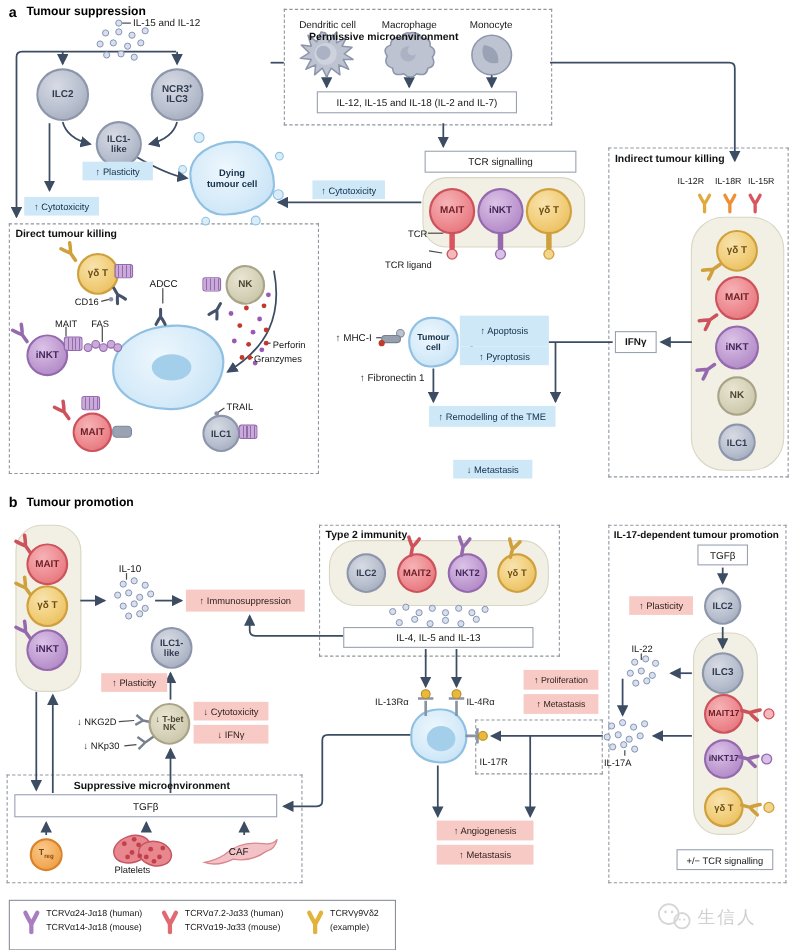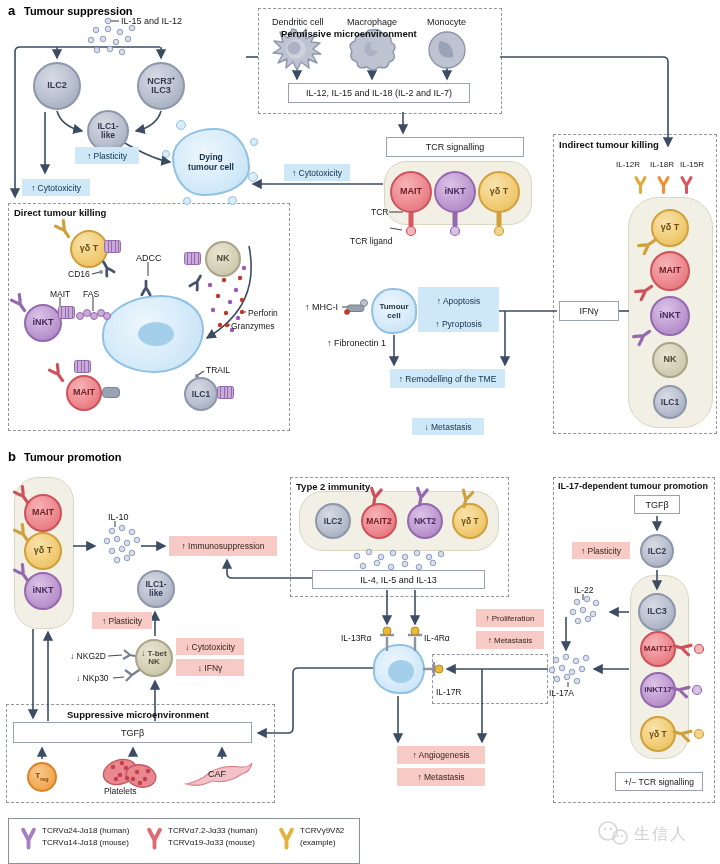--- a/index.html
+++ b/index.html
@@ -332,21 +332,21 @@
   <div class="cell c-grey" style="left:653px;top:385px;width:34px;height:34px;font-size:8.5px;"><span>ILC1</span></div>
   <svg class="ticon" style="left:640px;top:234px;width:16px;height:22px;transform:rotate(-125deg);" viewBox="0 0 20 26">
       <path d="M4 3 Q8 11 10 13 Q12 11 16 3 M10 13 L10 23" fill="none" stroke="#cfa03c" stroke-width="4" stroke-linecap="round"></path>
     </svg>
   <svg class="ticon" style="left:637px;top:280px;width:16px;height:22px;transform:rotate(-125deg);" viewBox="0 0 20 26">
       <path d="M4 3 Q8 11 10 13 Q12 11 16 3 M10 13 L10 23" fill="none" stroke="#cd525c" stroke-width="4" stroke-linecap="round"></path>
     </svg>
   <svg class="ticon" style="left:635px;top:325px;width:16px;height:22px;transform:rotate(-125deg);" viewBox="0 0 20 26">
       <path d="M4 3 Q8 11 10 13 Q12 11 16 3 M10 13 L10 23" fill="none" stroke="#9569ae" stroke-width="4" stroke-linecap="round"></path>
     </svg>
-  <div class="wbox" style="left:559px;top:301px;width:60px;height:20px;">IFNγ</div>
+  <div class="wbox" style="left:559px;top:301px;width:38px;height:20px;font-weight:bold;">IFNγ</div>
 
   <div class="dtitle" style="left:14px;top:207px;">Direct tumour killing</div>
   <div class="cell c-yellow" style="left:70px;top:230px;width:38px;height:38px;font-size:9px;"><span>γδ T</span></div>
   <svg class="ticon" style="left:56px;top:219px;width:16px;height:22px;transform:rotate(-35deg);" viewBox="0 0 20 26">
       <path d="M4 3 Q8 11 10 13 Q12 11 16 3 M10 13 L10 23" fill="none" stroke="#cfa03c" stroke-width="4" stroke-linecap="round"></path>
     </svg>
   <div class="stack" style="left:104px;top:240px;"></div>
   <svg class="ticon" style="left:100px;top:259px;width:14px;height:18px;transform:rotate(150deg);" viewBox="0 0 20 26">
       <path d="M4 3 Q8 11 10 13 Q12 11 16 3 M10 13 L10 23" fill="none" stroke="#45526a" stroke-width="4" stroke-linecap="round"></path>
     </svg>

